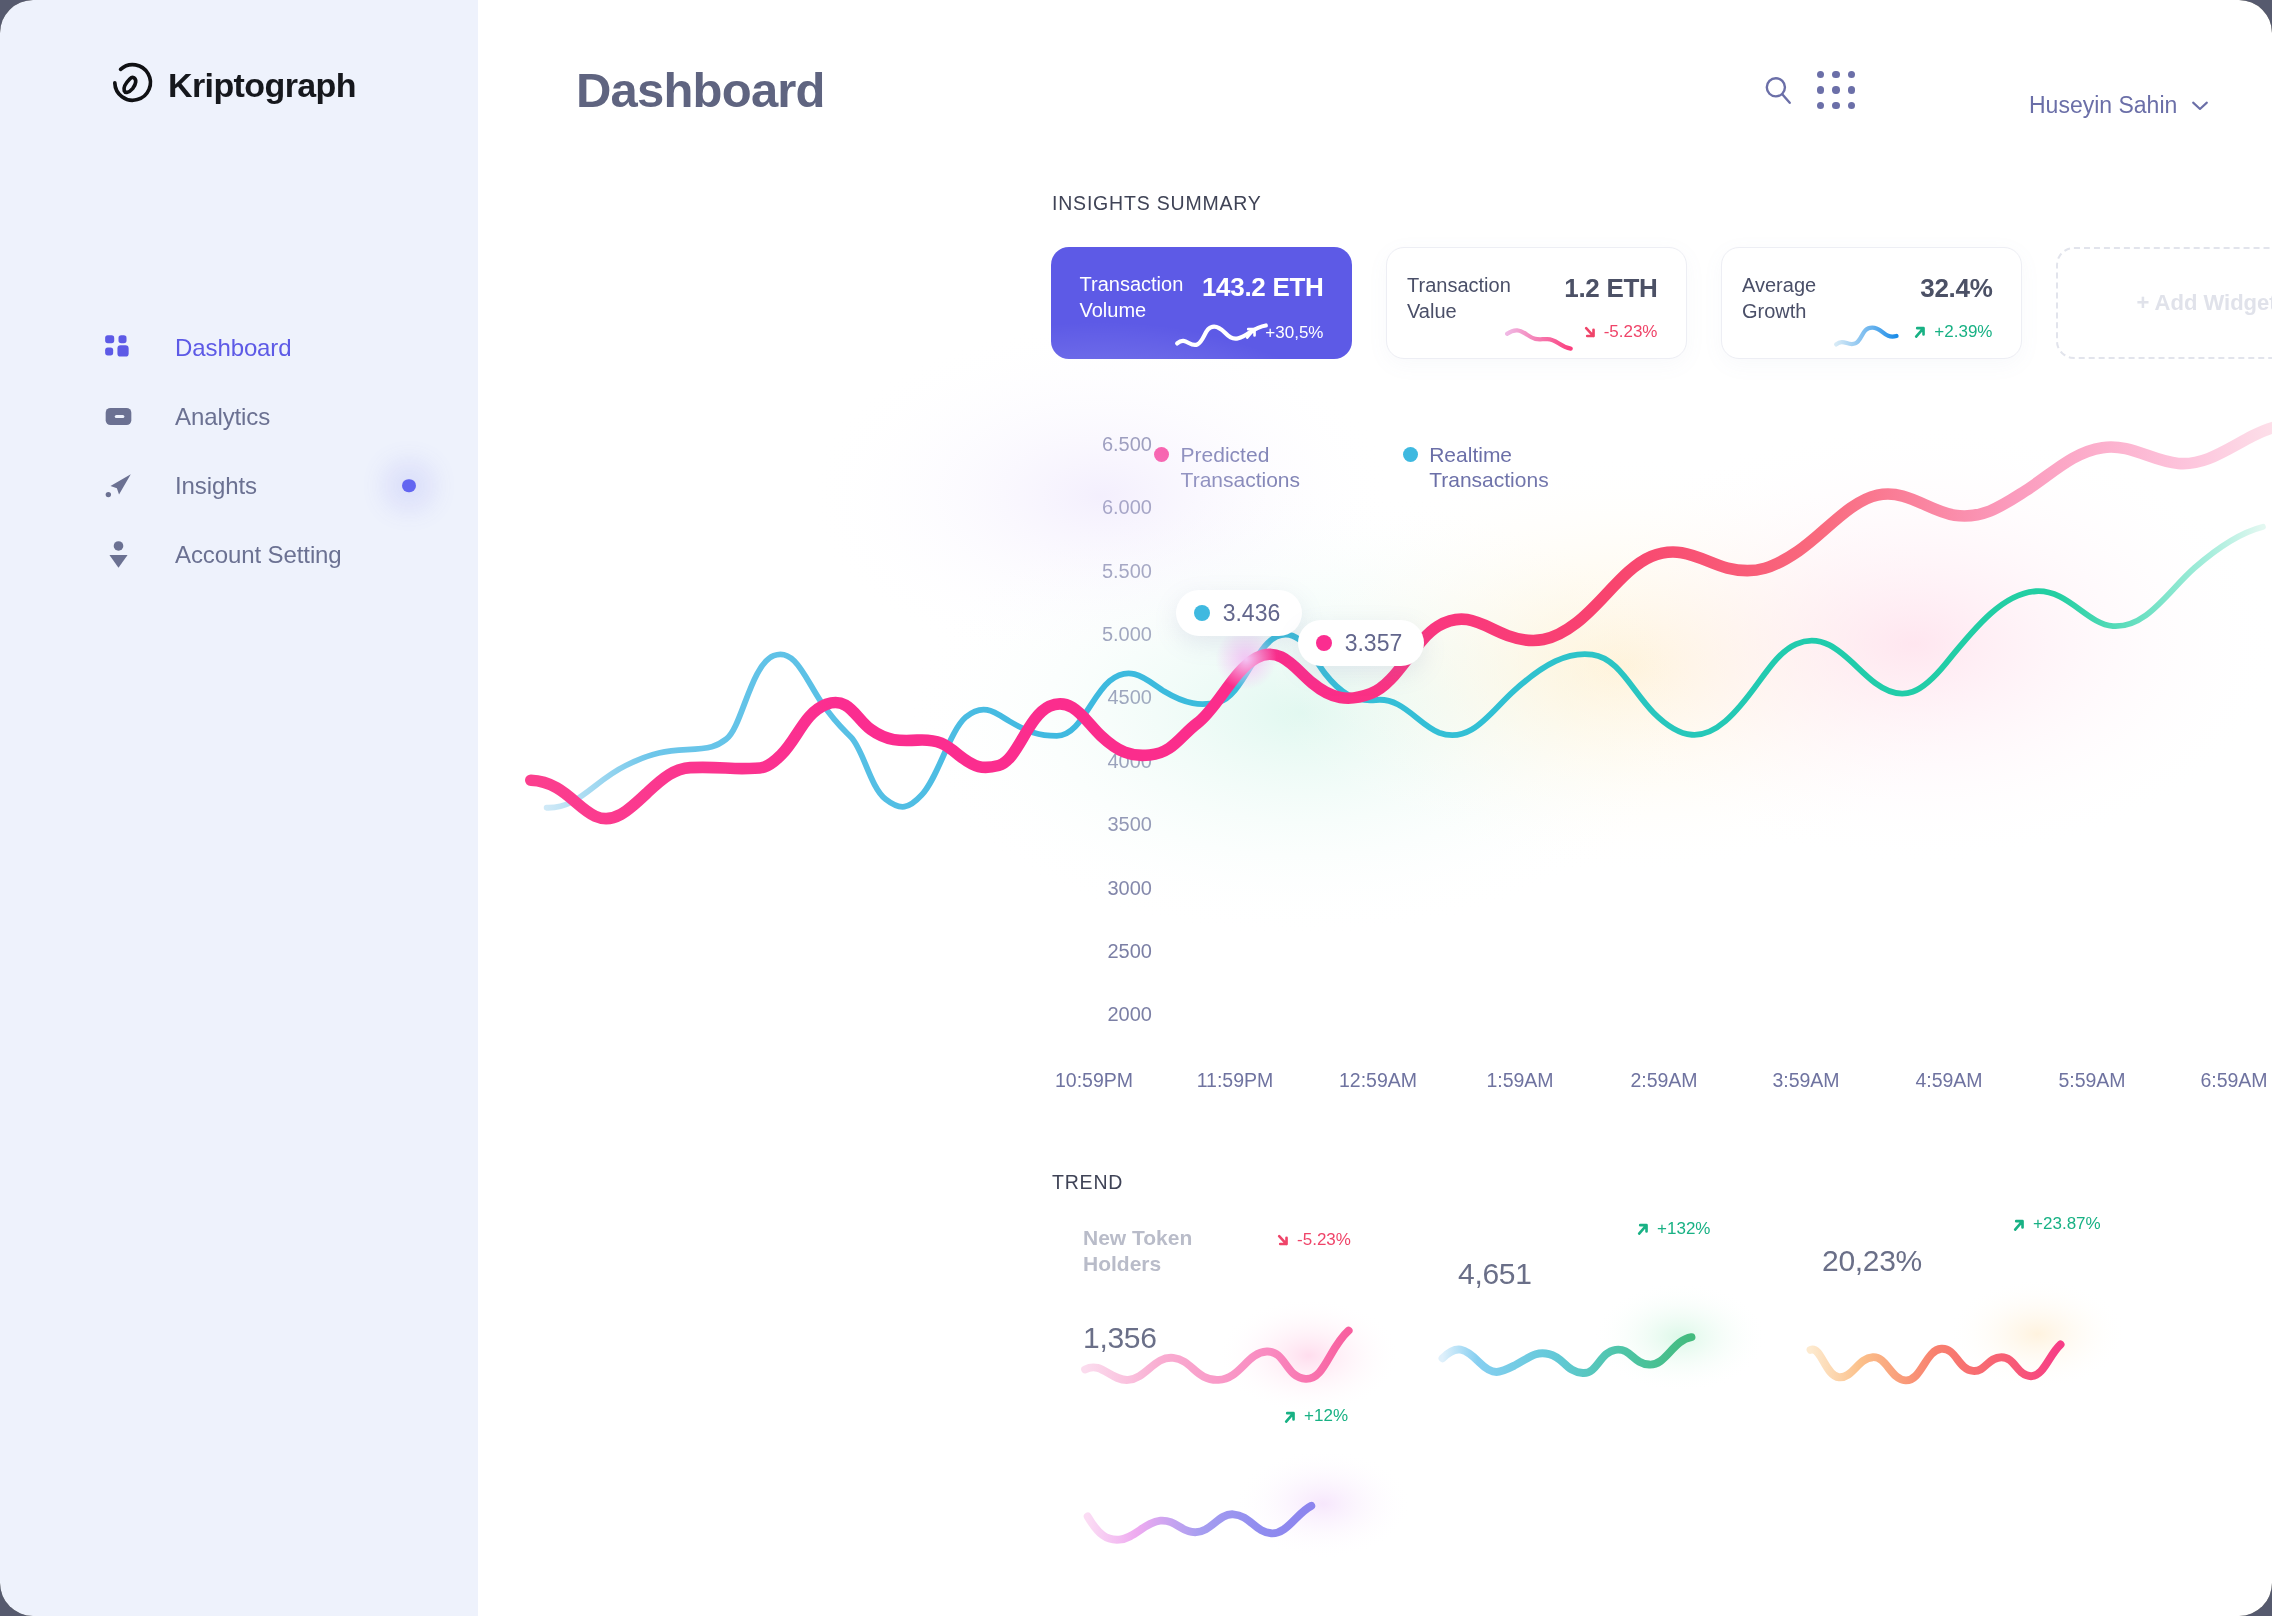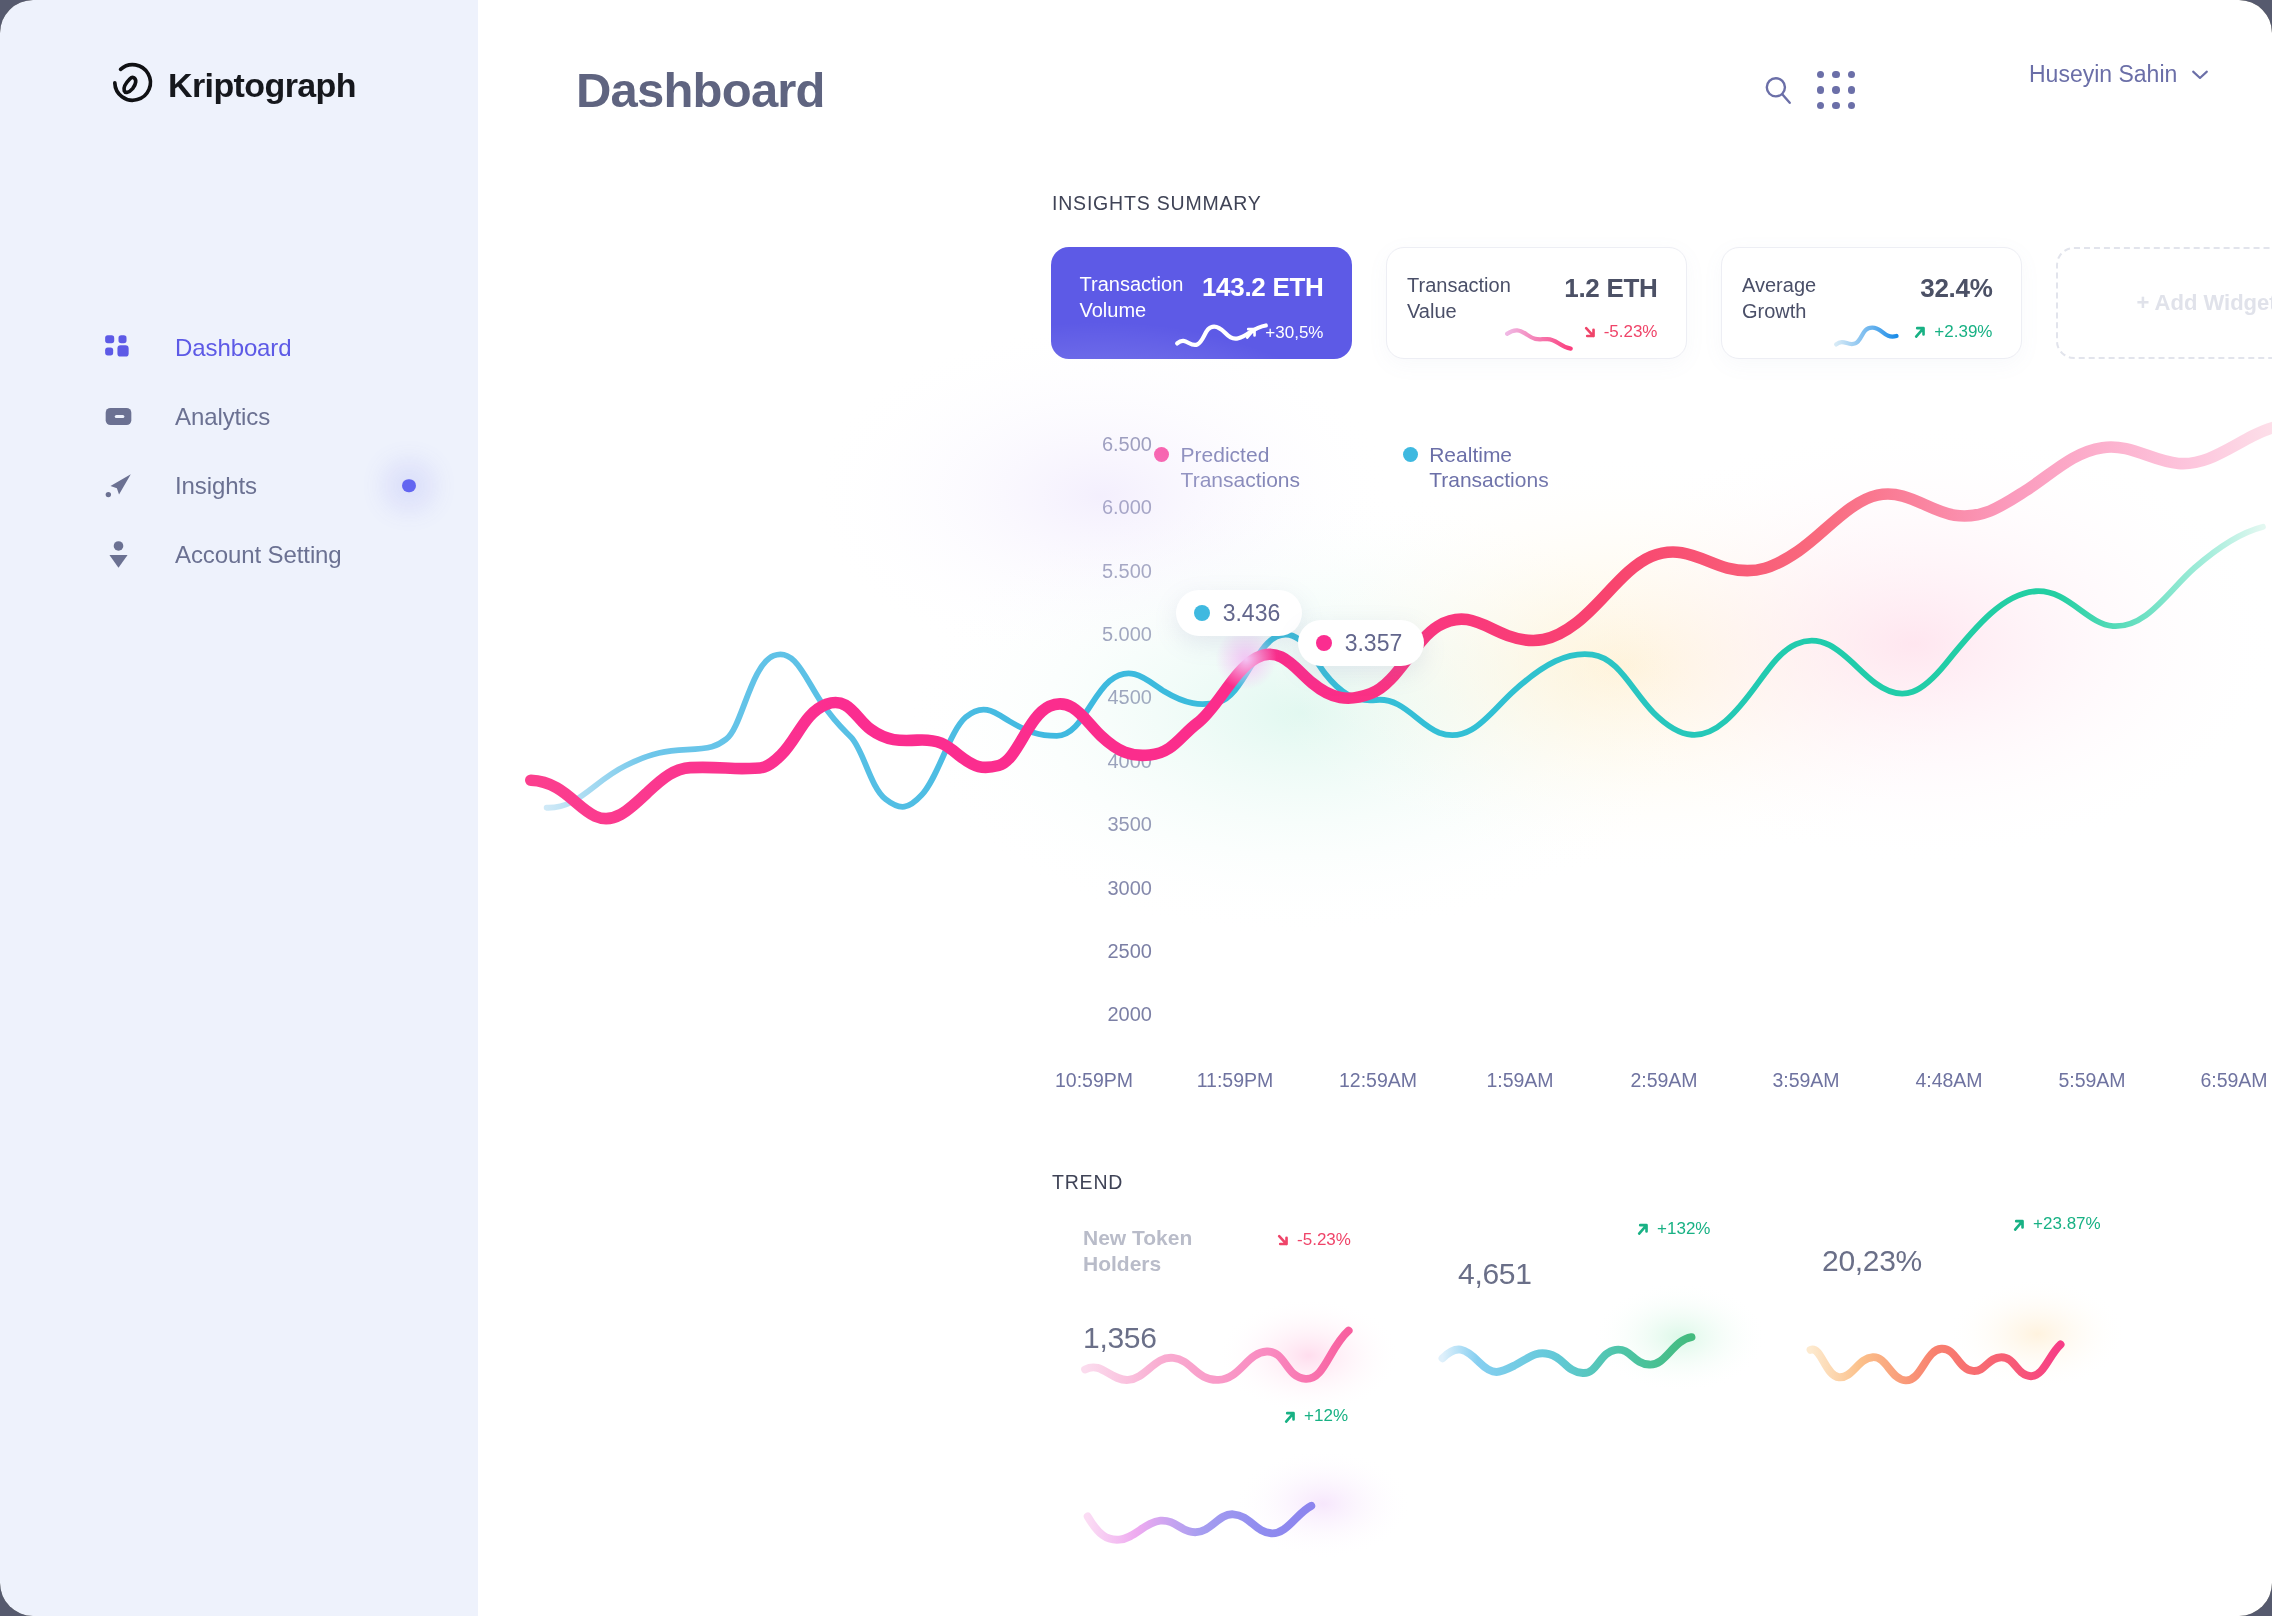--- a/index.html
+++ b/index.html
@@ -73,21 +73,21 @@
   #topbar {
     display: flex; align-items: center;
     padding: 53px 63px 0 98px;
     height: 127px;
   }
   #page-title {
     font-size: 49px; font-weight: bold;
     color: #5f6480; letter-spacing: -0.8px;
   }
   #topbar-right {
-    margin-left: auto; display: flex; align-items: flex-start;
+    margin-left: auto; display: flex; align-items: flex-end;
     gap: 0;
   }
   .icon-btn {
     width: 58px; height: 58px;
     display: flex; align-items: center; justify-content: center;
     cursor: pointer;
   }
   .grid-dots {
     display: grid;
     grid-template-columns: repeat(3, 7.4px);
@@ -526,21 +526,21 @@
       <span class="tval">3.357</span>
     </div>
 
     <div class="x-axis">
       <span class="x-tick" style="left:616px">10:59PM</span>
       <span class="x-tick" style="left:757px">11:59PM</span>
       <span class="x-tick" style="left:900px">12:59AM</span>
       <span class="x-tick" style="left:1042px">1:59AM</span>
       <span class="x-tick" style="left:1186px">2:59AM</span>
       <span class="x-tick" style="left:1328px">3:59AM</span>
-      <span class="x-tick" style="left:1471px">4:48AM</span>
+      <span class="x-tick" style="left:1471px">4:59AM</span>
       <span class="x-tick" style="left:1614px">5:59AM</span>
       <span class="x-tick" style="left:1756px">6:59AM</span>
 
     </div>
 
     <div id="trend-label" class="section-label">TREND</div>
 
     <div id="trend-cards">
 
       <div class="trend-card" style="left:32px;top:0px;width:327px;height:174px;">

